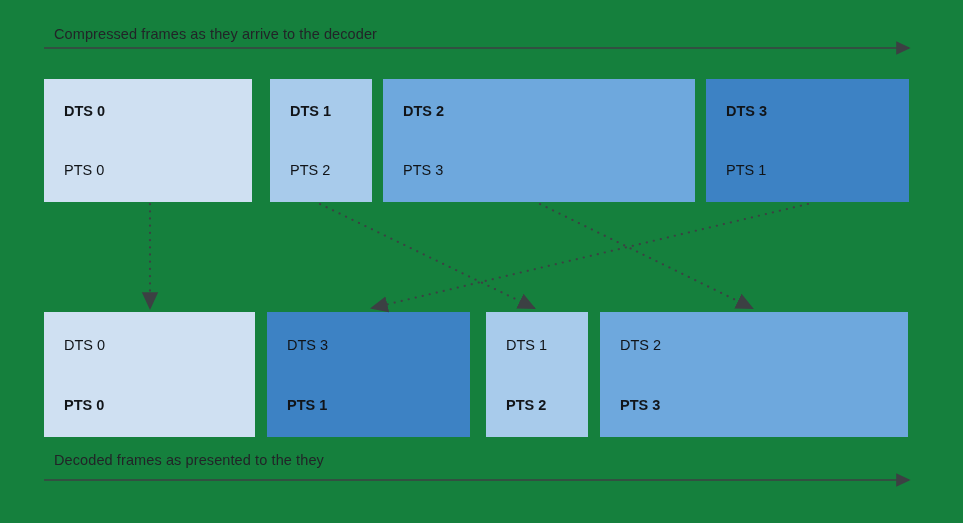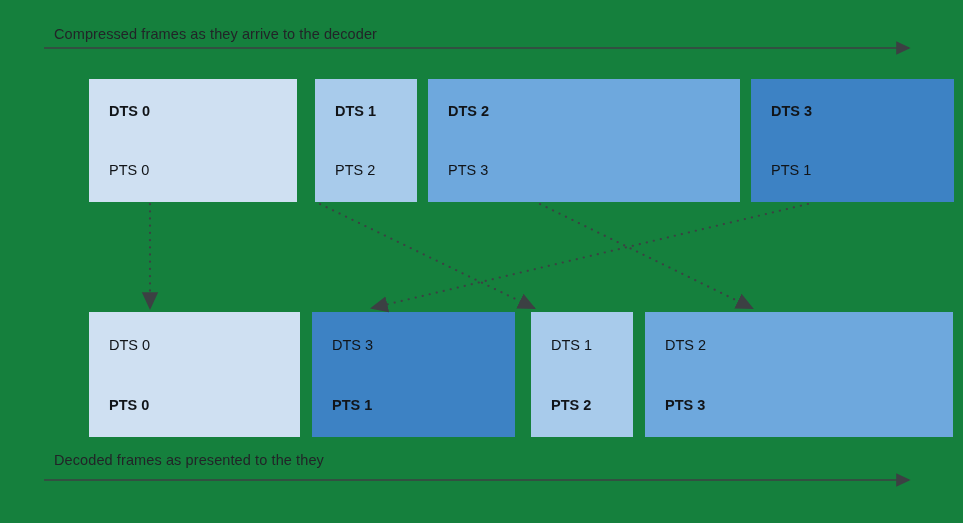--- a/index.html
+++ b/index.html
@@ -30,21 +30,20 @@
     left: 0;
     top: 0;
     width: 963px;
     height: 523px;
     pointer-events: none;
   }
 
   .frame {
     position: absolute;
     box-sizing: border-box;
-    margin-left: 45px;
   }
   .frame .dts,
   .frame .pts {
     position: absolute;
     left: 20px;
     font-size: 14.5px;
     color: #111418;
     white-space: nowrap;
   }
   .frame .dts { top: 24px; }

